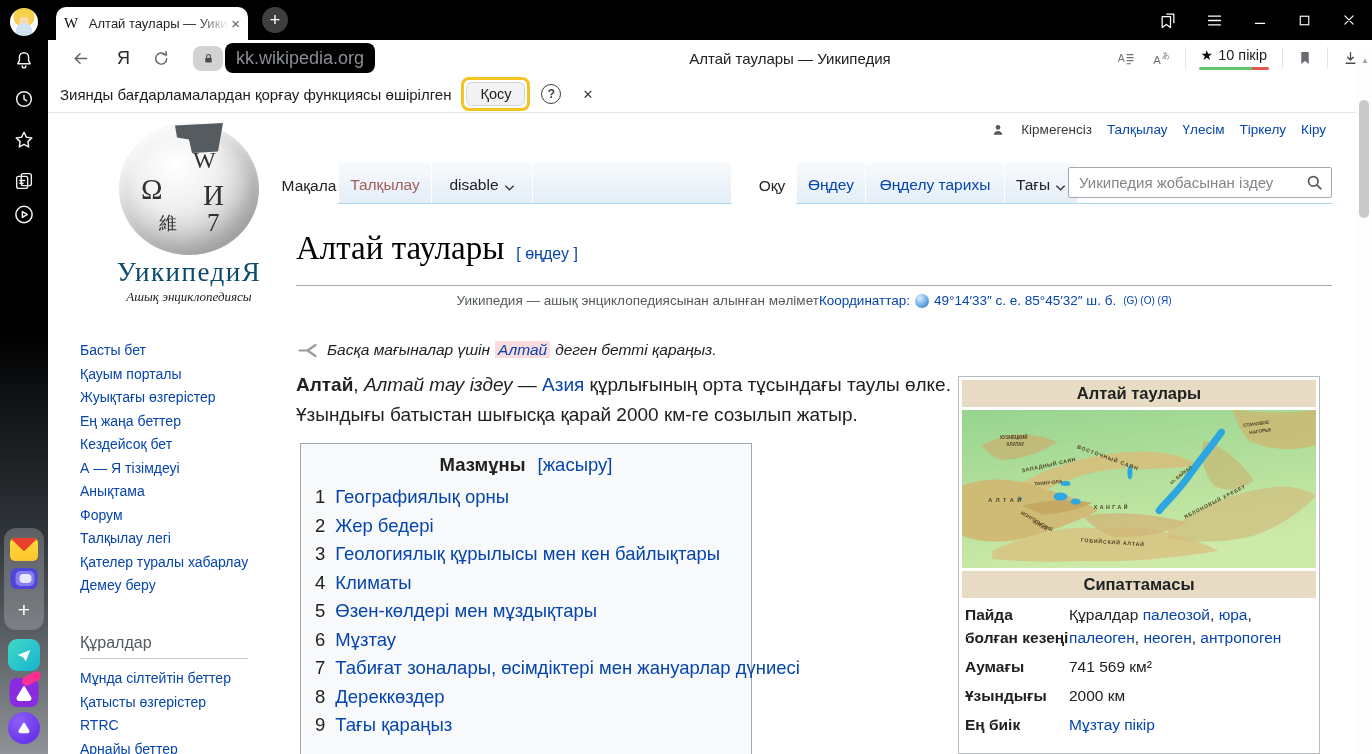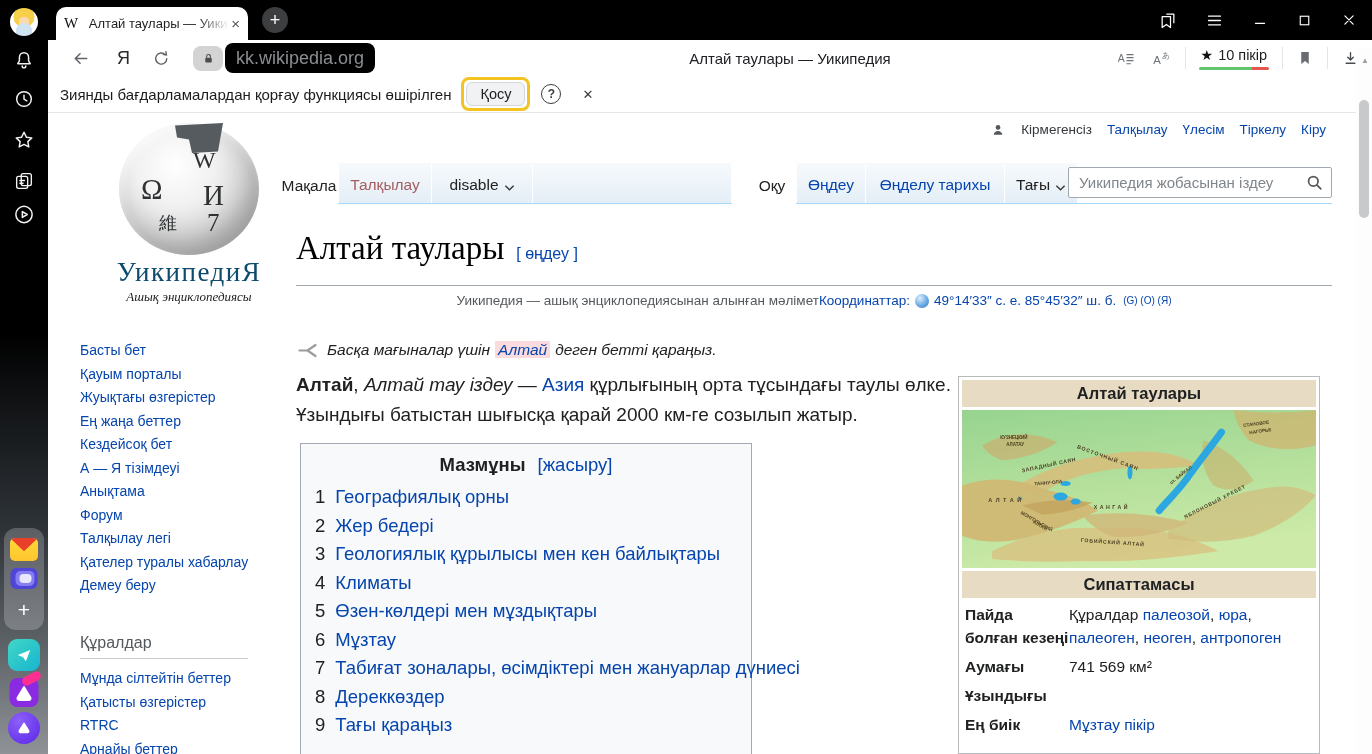--- a/index.html
+++ b/index.html
@@ -544,20 +544,21 @@
           <div class="ib-row">
             <div class="ib-label">Пайда болған кезеңі</div>
             <div class="ib-value"><span>Құралдар </span><span class="link">палеозой</span><span>, </span><span class="link">юра</span><span>, </span><span class="link">палеоген</span><span>, </span><span class="link">неоген</span><span>, </span><span class="link">антропоген</span></div>
           </div>
           <div class="ib-row">
             <div class="ib-label">Аумағы</div>
             <div class="ib-value"><span>741 569 км²</span></div>
           </div>
           <div class="ib-row">
             <div class="ib-label">Ұзындығы</div>
+            <div class="ib-value"><span>2000 км</span></div>
           </div>
           <div class="ib-row">
             <div class="ib-label">Ең биік</div>
             <div class="ib-value"><span class="link">Мұзтау пікір</span></div>
           </div>
         </div>
     </div>
   </div>
 
   <div class="sb-track"></div>

